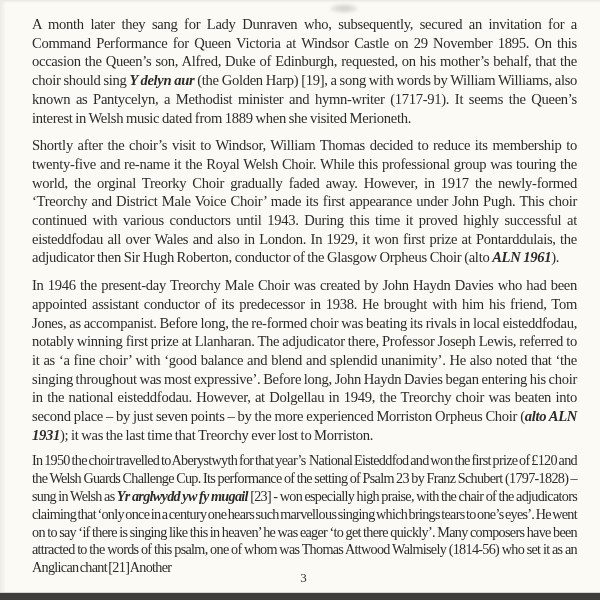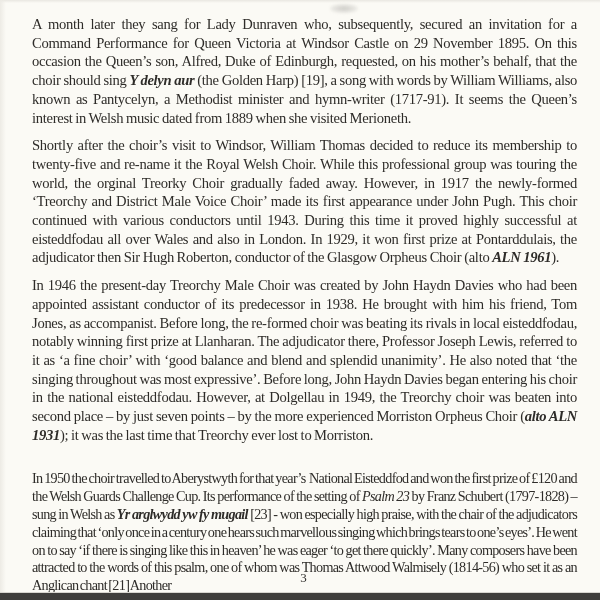--- a/index.html
+++ b/index.html
@@ -27,30 +27,30 @@
   }
   .para{
     margin:0 0 9px 0;
     text-align:justify;
     white-space:pre-wrap;
     font-size:14.6px;
     line-height:18.7px;
     letter-spacing:-0.3px;
     word-spacing:-0.6px;
   }
-  .para.gap-large{margin-bottom:26px;}
+  .para.gap-large{margin-bottom:8px;}
   .para.small{
     font-size:14.2px;
     line-height:17.8px;
     letter-spacing:-0.7px;
     word-spacing:-1.5px;
   }
   .run-normal{}
   .run-bold{font-weight:700;font-style:italic;}
-  .run-italic{font-style:italic;}
+  .run-italic{}
   .run-bolditalic{font-weight:700;font-style:italic;}
   .page-number{
     position:absolute;
     left:0;right:0;top:570px;
     text-align:center;
     font-size:13px;
     letter-spacing:0;
   }
   .edge-top{
     position:absolute;left:0;top:0;width:600px;height:3px;

